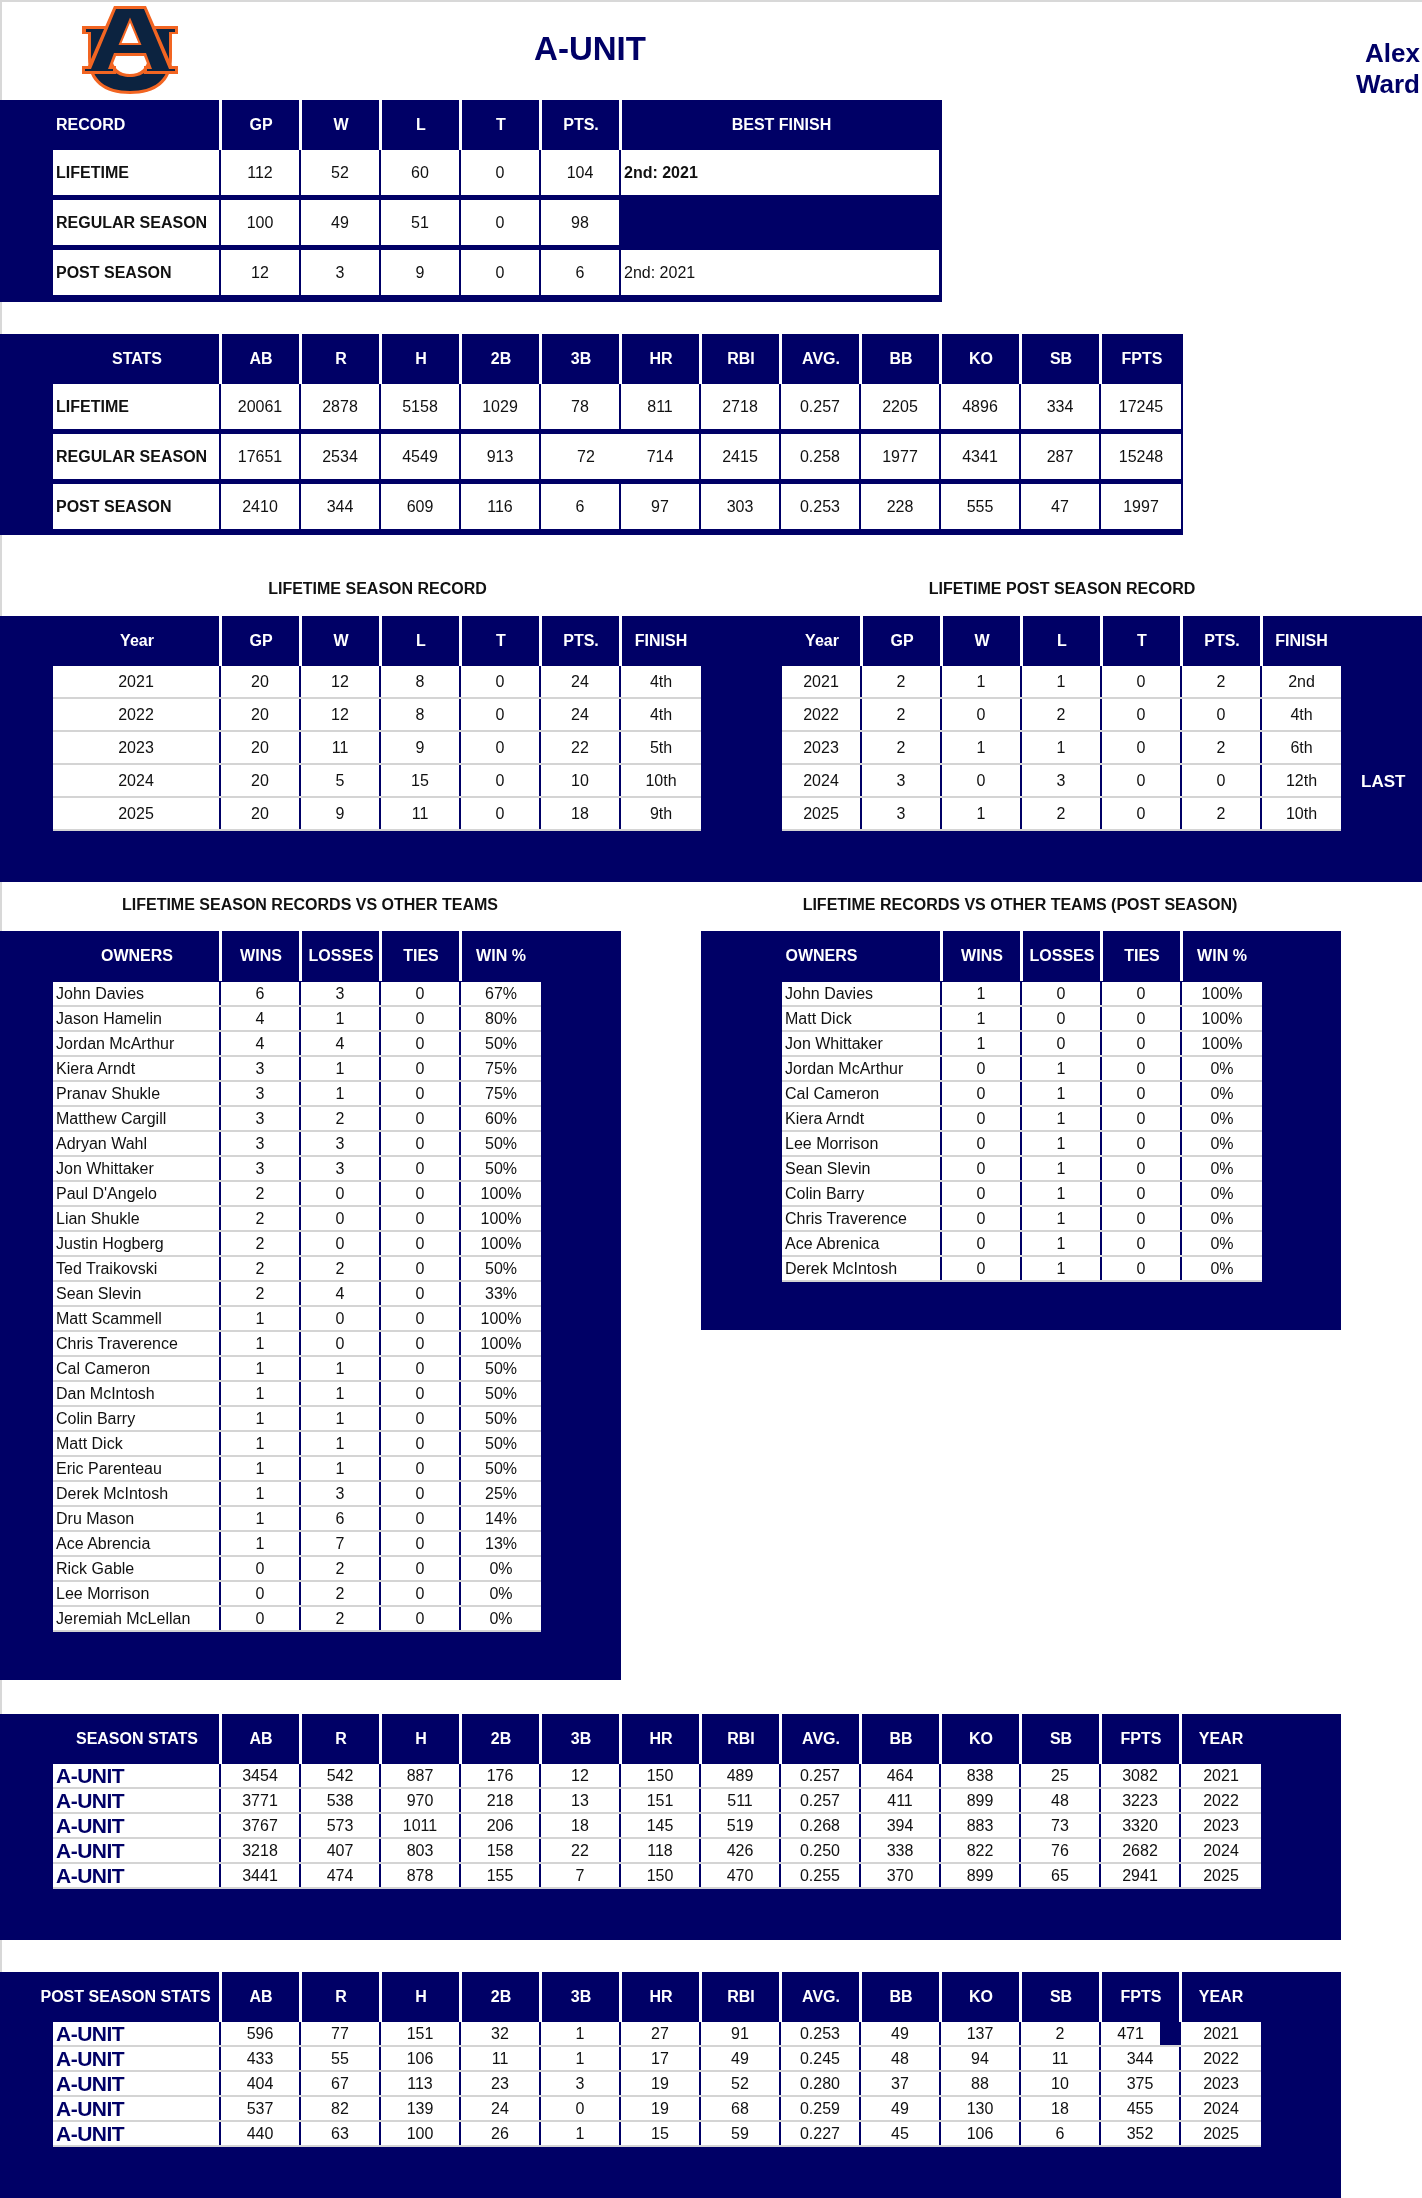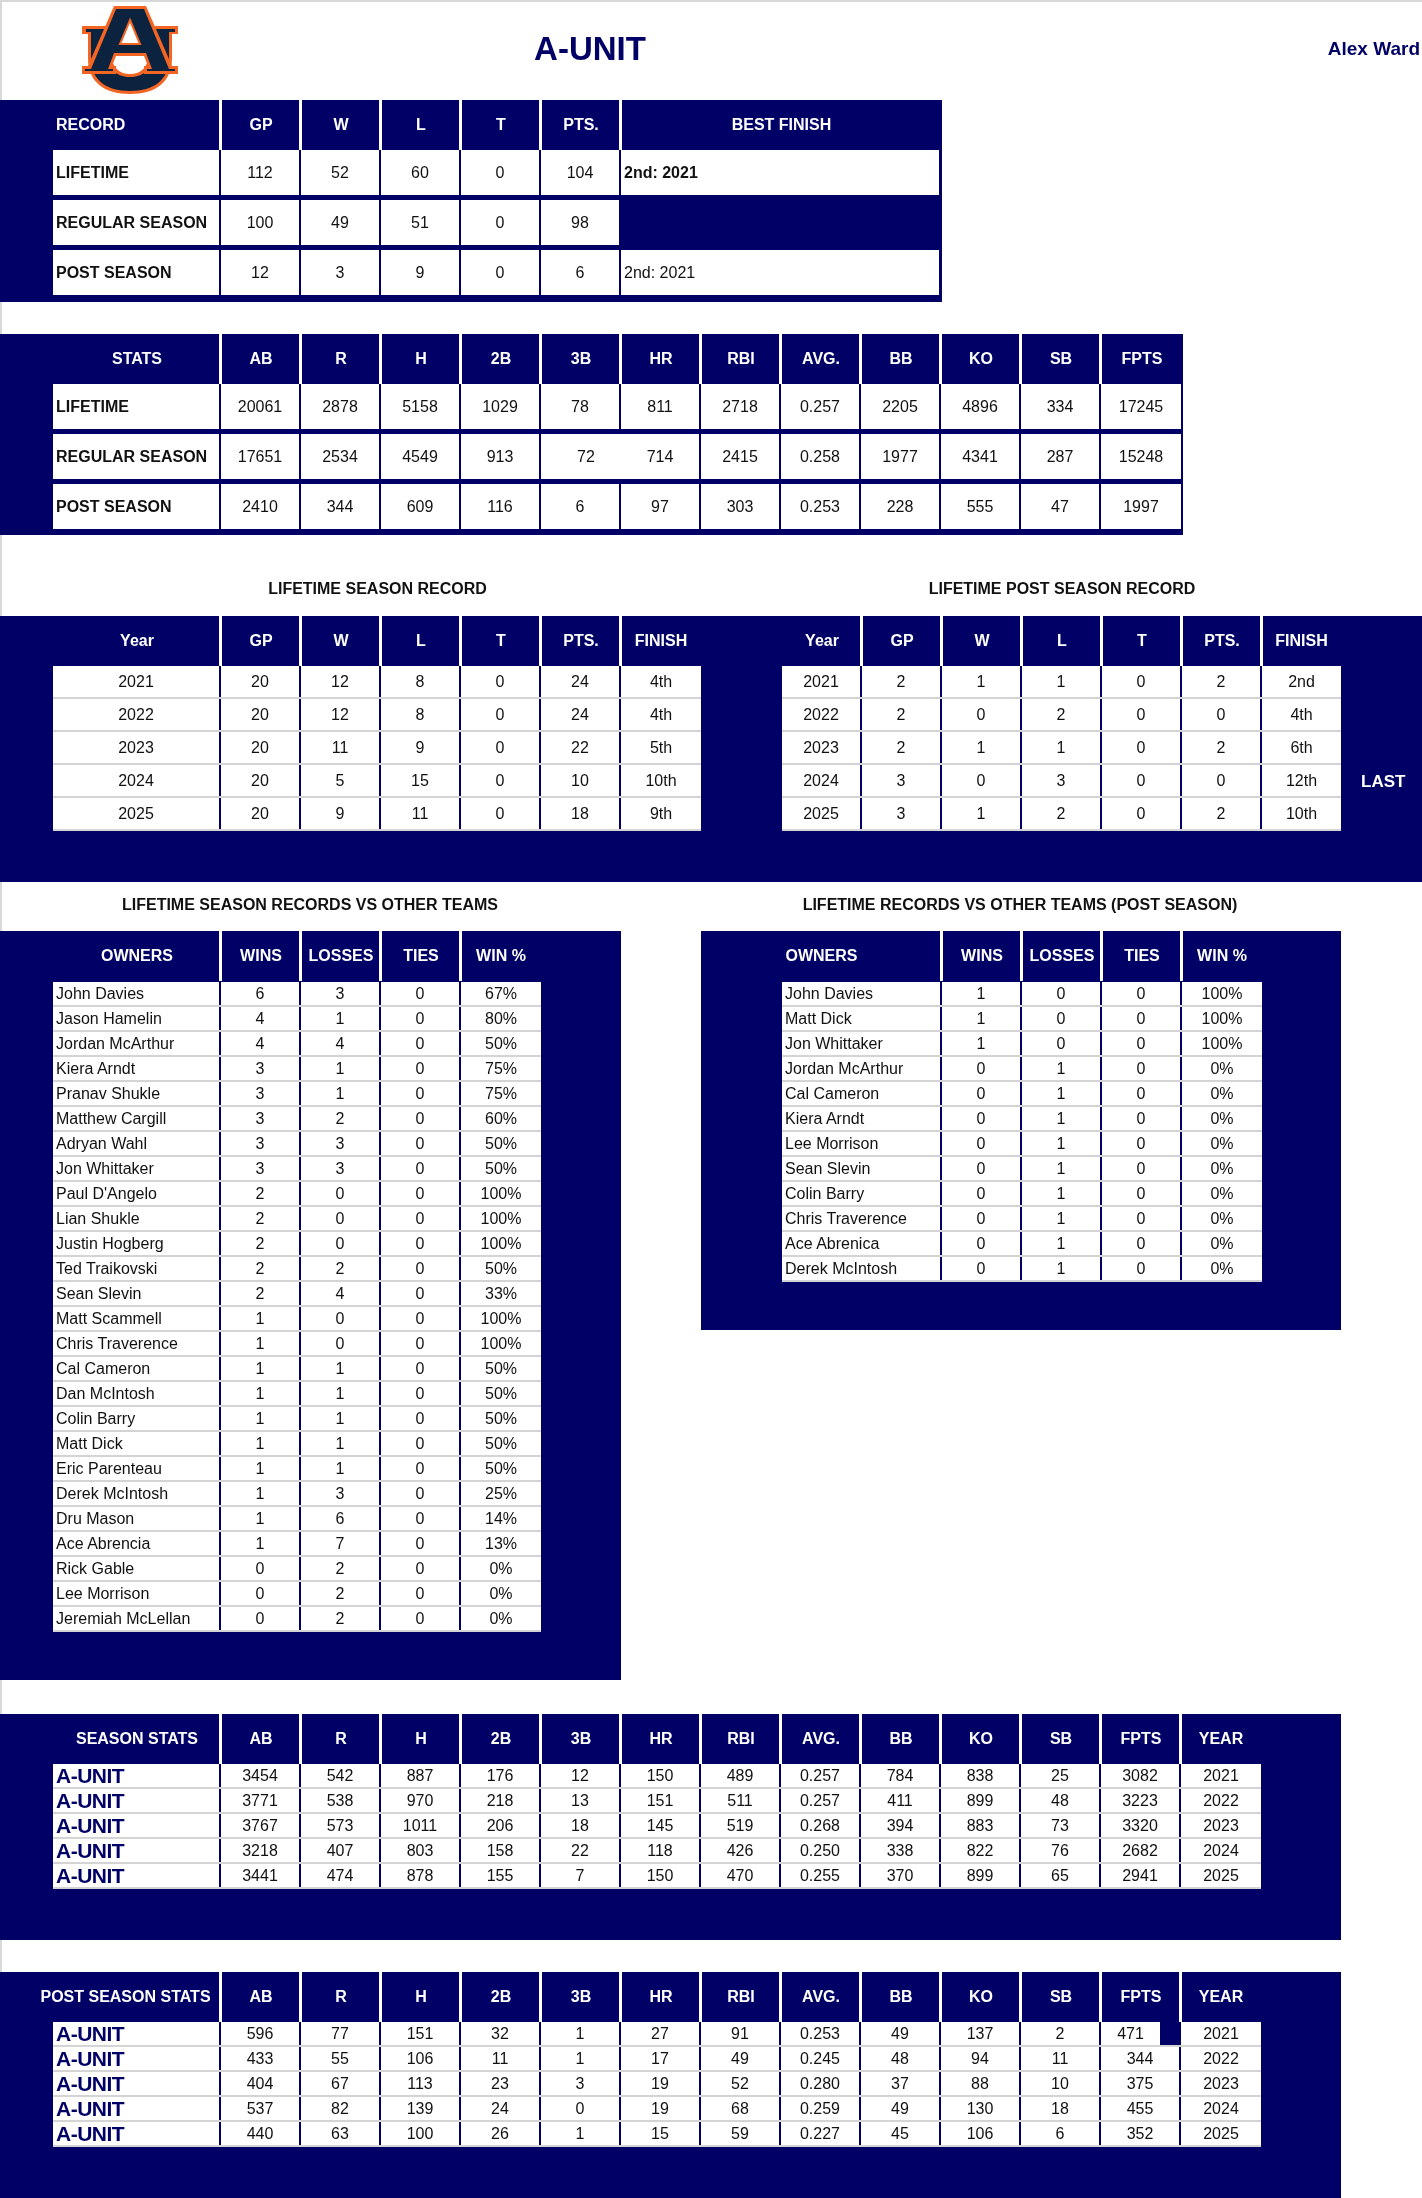--- a/index.html
+++ b/index.html
@@ -35,21 +35,21 @@
 
     <path d="M6 22 H40 V30 H36 V52 C36 64 44 70 54 70 C64 70 72 64 72 52 V30 H68 V22 H102 V30 H96 V54 C96 78 80 90 54 90 C28 90 12 78 12 54 V30 H6 Z" fill="#f26522"></path>
     <path d="M10 25 H37 V28 H33 V53 C33 67 42 73 54 73 C66 73 75 67 75 53 V28 H71 V25 H99 V28 H93 V54 C93 76 78 87 54 87 C30 87 15 76 15 54 V28 H10 Z" fill="#0c2340"></path>
 
     <path d="M38 2 H70 L96 62 H102 V70 H68 V62 H72 L68 52 H40 L36 62 H40 V70 H6 V62 H12 Z" fill="#f26522"></path>
     <path d="M40 5 H68 L93 65 H99 V67 H71 V65 H76 L70 49 H38 L32 65 H37 V67 H9 V65 H15 Z" fill="#0c2340"></path>
     <path d="M54 16 L64 40 H44 Z" fill="#ffffff" stroke="#f26522" stroke-width="2"></path>
   </svg>
 </div>
 <div class="title" style="left:500px;top:30px;width:180px;text-align:center;font-size:33px;">A-UNIT</div>
-<div class="title" style="left:1300px;top:38px;width:120px;text-align:right;font-size:19px;">Alex Ward</div>
+<div class="title" style="left:1300px;top:38px;width:120px;text-align:right;font-size:26px;">Alex Ward</div>
 
 <div class="navy" style="left:0;top:100px;width:942px;height:202px;"></div>
 <div id="record-table-mount">
     <div class="hcell" style="left: 0px; top: 100px; width: 221px; height: 50px; padding-left: 56px; justify-content: flex-start;">RECORD</div>
     <div class="hcell" style="left: 221px; top: 100px; width: 80px; height: 50px;">GP</div>
     <div class="hsep" style="left: 219px; top: 100px; height: 50px;"></div>
     <div class="hcell" style="left: 301px; top: 100px; width: 80px; height: 50px;">W</div>
     <div class="hsep" style="left: 299px; top: 100px; height: 50px;"></div>
     <div class="hcell" style="left: 381px; top: 100px; width: 80px; height: 50px;">L</div>
     <div class="hsep" style="left: 379px; top: 100px; height: 50px;"></div>
@@ -611,21 +611,21 @@
     <div class="row thin" style="left: 53px; top: 1764px; width: 1208px; height: 25px;">
       <div class="c first team" style="left: 0px; width: 168px;">A-UNIT</div>
       <div class="c" style="left: 168px; width: 80px;">3454</div>
       <div class="c" style="left: 248px; width: 80px;">542</div>
       <div class="c" style="left: 328px; width: 80px;">887</div>
       <div class="c" style="left: 408px; width: 80px;">176</div>
       <div class="c" style="left: 488px; width: 80px;">12</div>
       <div class="c" style="left: 568px; width: 80px;">150</div>
       <div class="c" style="left: 648px; width: 80px;">489</div>
       <div class="c" style="left: 728px; width: 80px;">0.257</div>
-      <div class="c" style="left: 808px; width: 80px;">784</div>
+      <div class="c" style="left: 808px; width: 80px;">464</div>
       <div class="c" style="left: 888px; width: 80px;">838</div>
       <div class="c" style="left: 968px; width: 80px;">25</div>
       <div class="c" style="left: 1048px; width: 80px;">3082</div>
       <div class="c last" style="left: 1128px; width: 80px;">2021</div>
     </div>
     <div class="row thin" style="left: 53px; top: 1789px; width: 1208px; height: 25px;">
       <div class="c first team" style="left: 0px; width: 168px;">A-UNIT</div>
       <div class="c" style="left: 168px; width: 80px;">3771</div>
       <div class="c" style="left: 248px; width: 80px;">538</div>
       <div class="c" style="left: 328px; width: 80px;">970</div>

